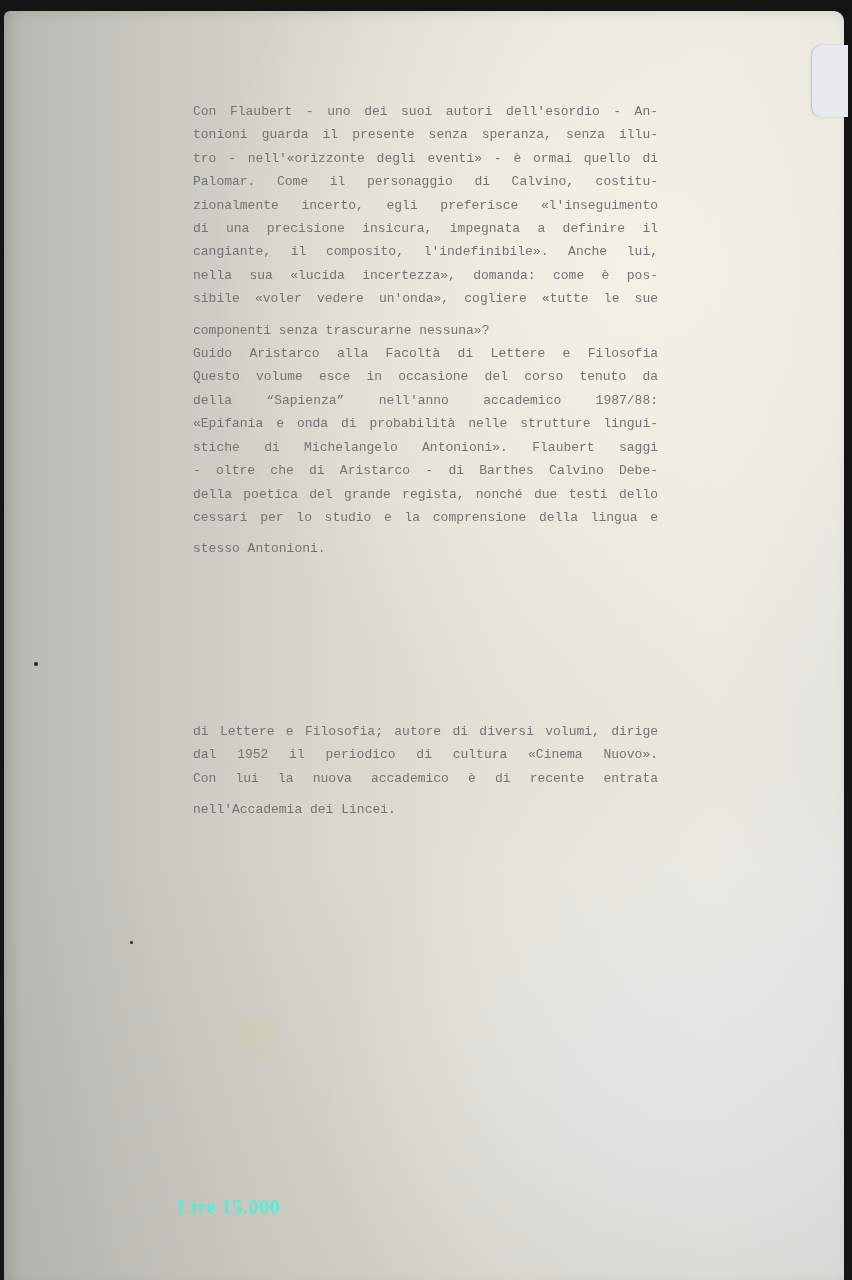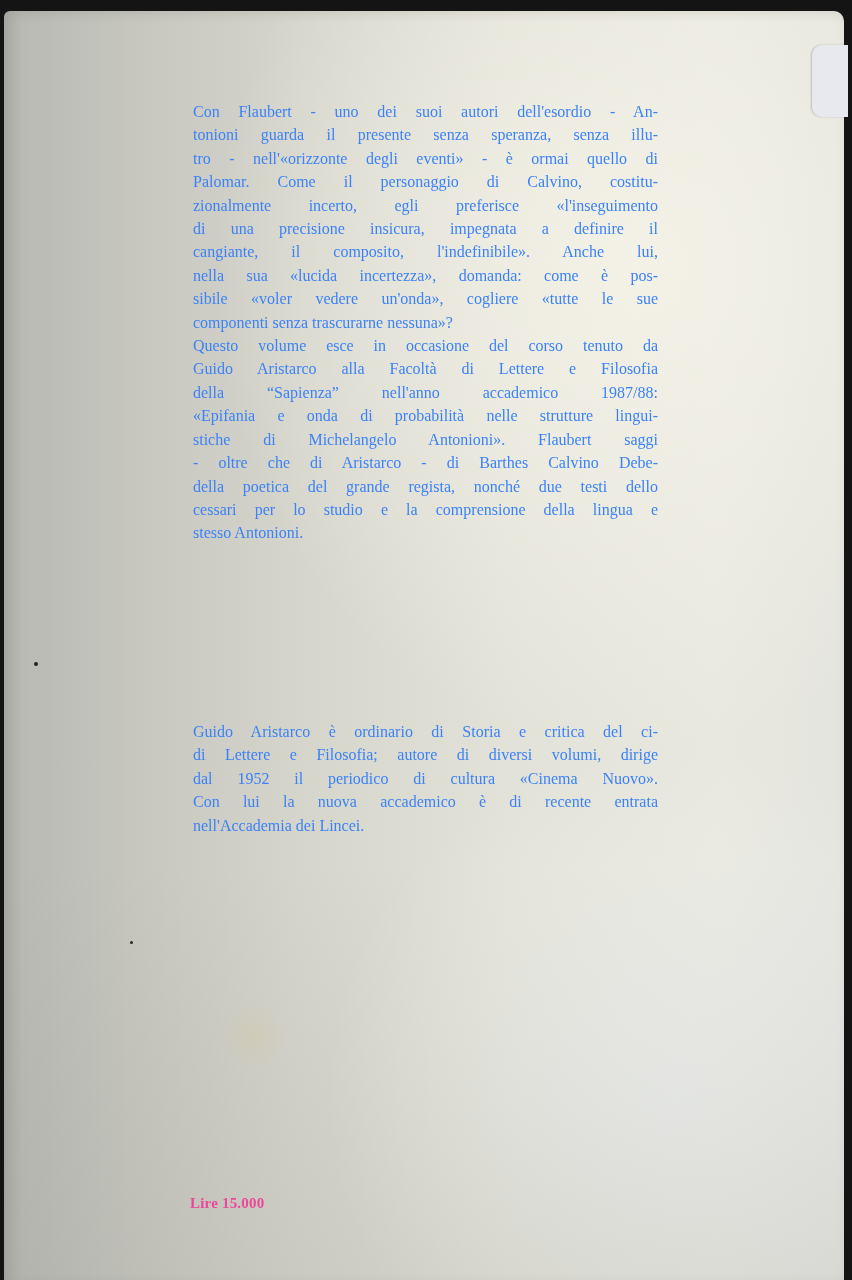--- a/index.html
+++ b/index.html
@@ -22,30 +22,30 @@
       background: linear-gradient(180deg, rgba(150,150,145,0) 0%, rgba(150,150,145,0.18) 100%);
       pointer-events: none;
     }
     .tab {
       position: absolute; left: 812px; top: 45px; width: 36px; height: 72px;
       background: #e7e9ee; border-radius: 10px 0 0 10px;
       box-shadow: -1px 0 2px rgba(0,0,0,0.2);
     }
     .text-block {
       position: absolute; left: 193px; width: 465px;
-      font-size: 16px; line-height: 23.4px; color: #3b82f6;
-      text-align: justify; text-align-last: justify;
+      font-size: 13px; line-height: 23.4px; color: #737373;
+      text-align: justify; text-align-last: justify; font-family: Liberation Mono, monospace;
     }
     .text-block .line { display: block; white-space: nowrap; }
-    .text-block .line.last { text-align-last: left; }
+    .text-block .line.last { text-align-last: left; margin-top: 8px; }
     #para1 { top: 100px; }
     #para2 { top: 720px; }
     .price {
-      position: absolute; left: 190px; top: 1195px;
-      font-size: 15px; color: #ec4899; font-weight: bold; letter-spacing: 0.2px;
+      position: absolute; left: 177px; top: 1195px;
+      font-size: 21px; color: #5eead4; font-weight: bold; letter-spacing: 0.2px;
     }
     .speck {
       position: absolute; width: 4px; height: 4px; border-radius: 50%; background: #222;
     }
     .stain {
       position: absolute; left: 215px; top: 990px; width: 70px; height: 70px; border-radius: 50%;
       background: radial-gradient(circle, rgba(215,205,160,0.35), rgba(215,205,160,0) 70%);
     }
   </style>
 </head>
@@ -62,32 +62,31 @@
   <span class="line">Con Flaubert - uno dei suoi autori dell'esordio - An-</span>
   <span class="line">tonioni guarda il presente senza speranza, senza illu-</span>
   <span class="line">tro - nell'«orizzonte degli eventi» - è ormai quello di</span>
   <span class="line">Palomar. Come il personaggio di Calvino, costitu-</span>
   <span class="line">zionalmente incerto, egli preferisce «l'inseguimento</span>
   <span class="line">di una precisione insicura, impegnata a definire il</span>
   <span class="line">cangiante, il composito, l'indefinibile». Anche lui,</span>
   <span class="line">nella sua «lucida incertezza», domanda: come è pos-</span>
   <span class="line">sibile «voler vedere un'onda», cogliere «tutte le sue</span>
   <span class="line last">componenti senza trascurarne nessuna»?</span>
+  <span class="line">Guido Aristarco alla Facoltà di Lettere e Filosofia</span>
   <span class="line">Questo volume esce in occasione del corso tenuto da</span>
-  <span class="line">Guido Aristarco alla Facoltà di Lettere e Filosofia</span>
   <span class="line">della “Sapienza” nell'anno accademico 1987/88:</span>
   <span class="line">«Epifania e onda di probabilità nelle strutture lingui-</span>
   <span class="line">stiche di Michelangelo Antonioni». Flaubert saggi</span>
   <span class="line">- oltre che di Aristarco - di Barthes Calvino Debe-</span>
   <span class="line">della poetica del grande regista, nonché due testi dello</span>
   <span class="line">cessari per lo studio e la comprensione della lingua e</span>
   <span class="line last">stesso Antonioni.</span>
 </div>
 
 <div class="text-block" id="para2">
-  <span class="line">Guido Aristarco è ordinario di Storia e critica del ci-</span>
   <span class="line">di Lettere e Filosofia; autore di diversi volumi, dirige</span>
   <span class="line">dal 1952 il periodico di cultura «Cinema Nuovo».</span>
   <span class="line">Con lui la nuova accademico è di recente entrata</span>
   <span class="line last">nell'Accademia dei Lincei.</span>
 </div>
 
 <div class="price">Lire 15.000</div>
 
 </body></html>

